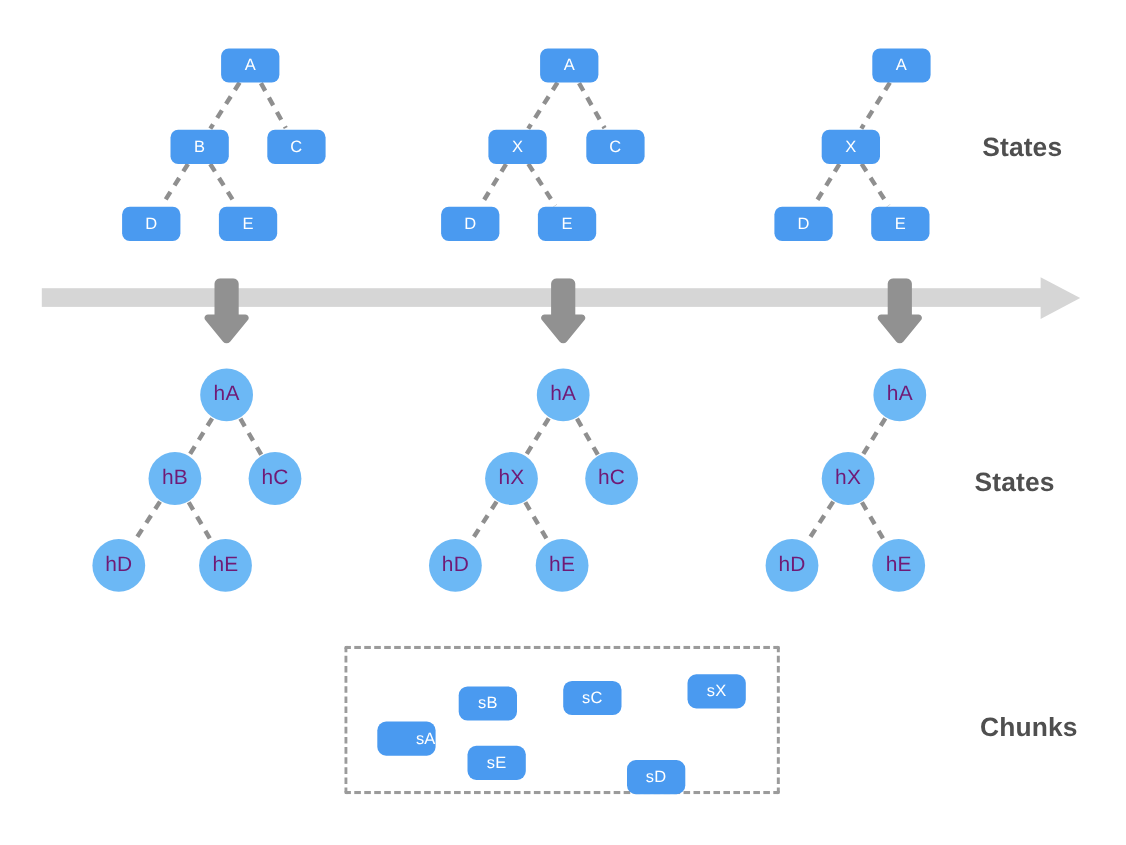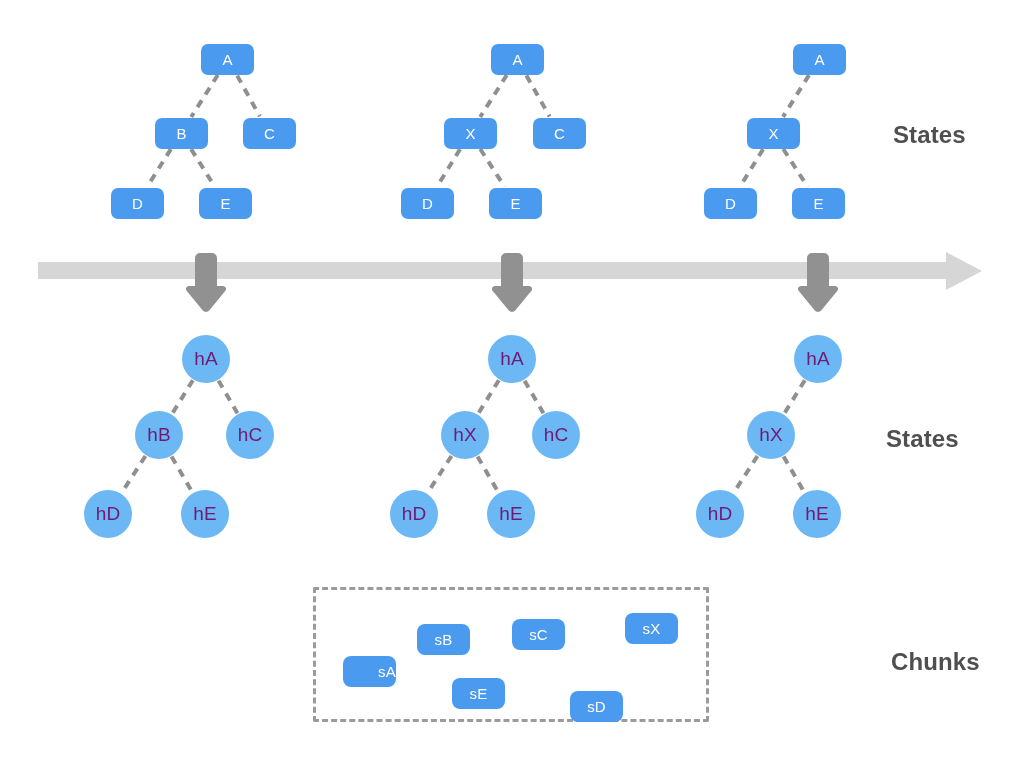--- a/index.html
+++ b/index.html
@@ -214,21 +214,21 @@
     <div class="record-node" style="left:793px; top:490px;">hE</div>
   </div>
 
   <div>
     <div class="chunks-box"></div>
 
     <div class="chunk-node" style="left:343px; top:656px;text-align:right;">sA</div>
     <div class="chunk-node" style="left:417px; top:624px;">sB</div>
     <div class="chunk-node" style="left:512px; top:619px;">sC</div>
     <div class="chunk-node" style="left:570px; top:670px;margin-top:21px;">sD</div>
-    <div class="chunk-node" style="left:452px; top:678px;">sE</div>
+    <div class="chunk-node" style="left:425px; top:678px;">sE</div>
     <div class="chunk-node" style="left:625px; top:613px;">sX</div>
   </div>
 
   <div class="row-label" style="left:893px; top:121px;">States</div>
   <div class="row-label" style="left:886px; top:425px;">States</div>
   <div class="row-label" style="left:891px; top:648px;text-align:center;">Chunks</div>
 
 </div>
 
 </body></html>

